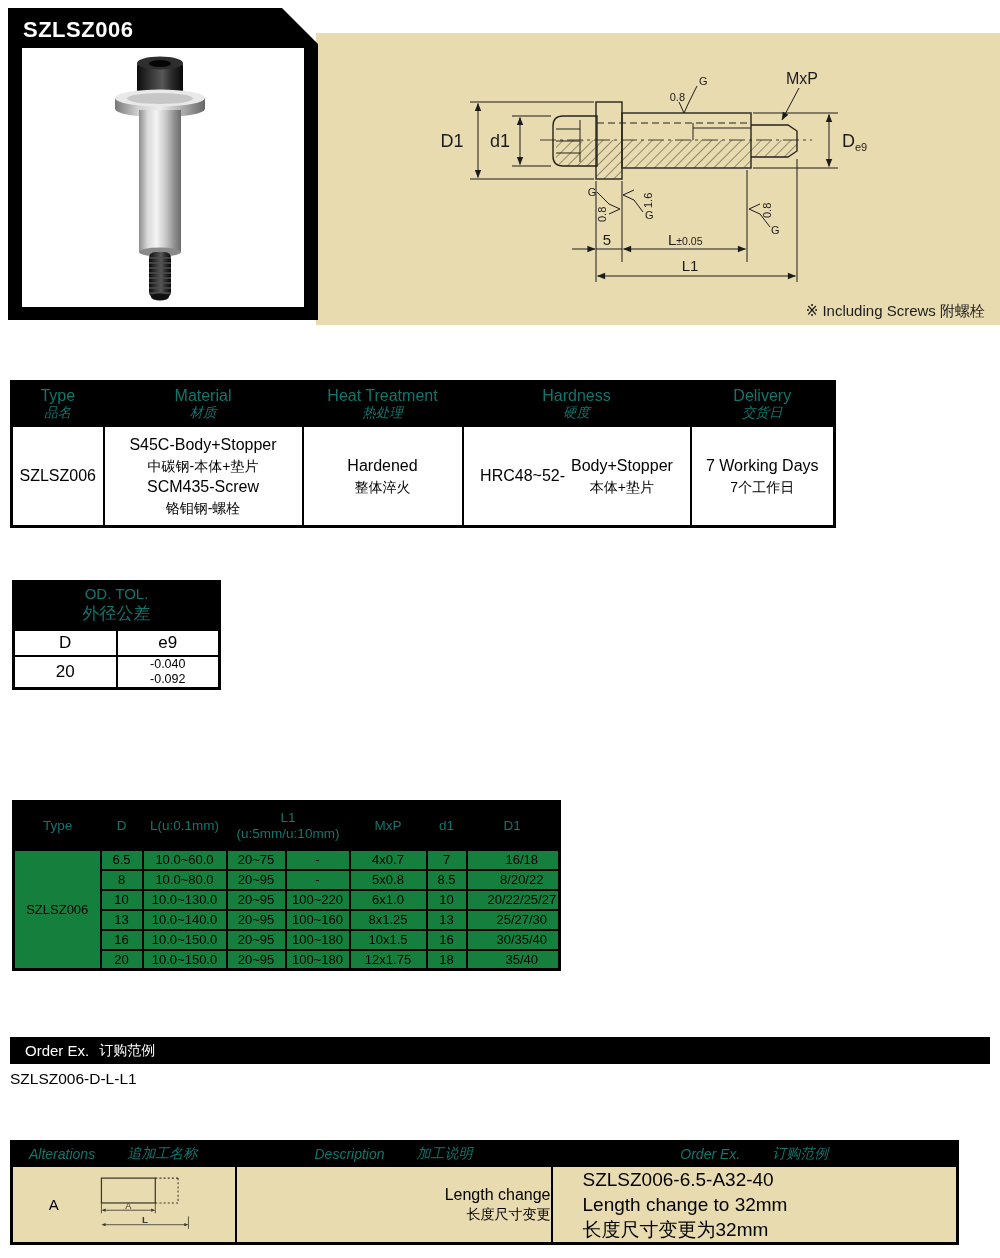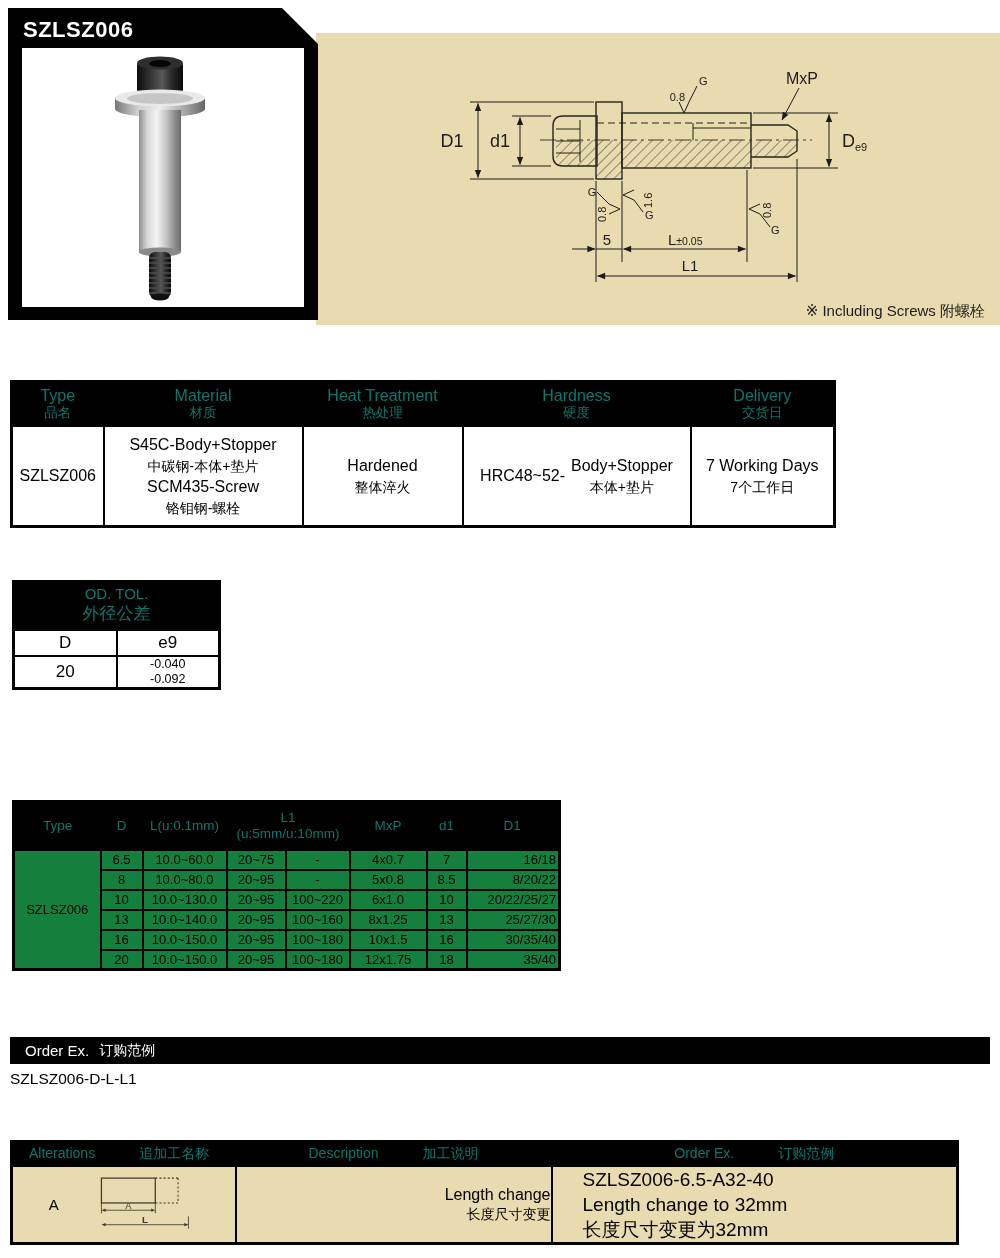--- a/index.html
+++ b/index.html
@@ -27,55 +27,55 @@
 
   
   table { border-collapse:collapse; table-layout:fixed; }
   th { background:#000; color:#0f766e; font-weight:normal; }
   td { border:2px solid #000; text-align:center; vertical-align:middle; }
 
   
   .spec-table { left:10px; top:380px; width:823px; border:3px solid #000; }
   .spec-table th { padding:3px 0 4px; border:2px solid #000; }
   .spec-table th .en { font-size:16px; line-height:1.2; }
-  .spec-table th .zh { font-size:13.5px; line-height:1.2; }
+  .spec-table th .zh { font-size:13.5px; line-height:1.2;font-style:italic; }
   .spec-table td { height:100px; font-size:16px; background:#fff; }
   .spec-table .zh-line { font-size:14px; line-height:1.45; }
   .spec-table .en-line { font-size:16px; line-height:1.35; }
   .hardness-cell { display:flex; align-items:center; justify-content:center; gap:6px; }
 
   
   .tol-table { left:12px; top:580px; width:206px; border:3px solid #000; }
   .tol-table th { padding:2px 0 4px; }
   .tol-table th .en { font-size:15px; }
   .tol-table th .zh { font-size:17px; }
   .tol-table .subhead td { height:26px; font-size:17px; }
   .tol-table td { background:#fff; }
   .tol-table .dval { font-size:17px; height:32px; }
   .tol-table .tval { font-size:12.5px; line-height:1.2; }
 
   
   .dim-table { left:12px; top:800px; width:546px; border:3px solid #000; }
   .dim-table th { font-size:13.5px; height:48px; padding:0 1px; border:none; }
   .dim-table th .l1a { font-size:13.5px; line-height:1.2; }
   .dim-table td { height:20px; font-size:13px; padding:0 2px; background:#15803d; }
-  .dim-table td.left { text-align:right; padding-left:20px; }
+  .dim-table td.left { text-align:center; padding-left:20px; }
   .dim-table td.type-cell { font-size:13px; }
 
   
   .order-bar { left:10px; top:1037px; width:980px; height:27px; background:#000; color:#fff;
     display:flex; align-items:center; gap:10px; padding-left:15px; }
   .order-bar .en { font-size:15px; }
   .order-bar .zh { font-size:14px; }
   .order-example { left:10px; top:1070px; font-size:15.5px; }
 
   
   .alt-table { left:10px; top:1140px; width:946px; border:3px solid #000; }
   .alt-table th { height:24px; font-size:14px; border:2px solid #000; }
-  .alt-table th .pair { display:flex; gap:44px; justify-content:center; }
+  .alt-table th .pair { display:flex; align-items:center; gap:32px; justify-content:center;font-style:italic; }
   .alt-table th.first .pair { justify-content:flex-start; padding-left:16px; }
   .alt-table td { background:#e8dbaf; height:62px; }
   .alt-cell-code { display:flex; align-items:center; justify-content:space-evenly; }
   .alt-code { font-size:15px; }
   .alt-desc { text-align:right; padding-left:20px; }
   .alt-desc .en-line { font-size:16px; line-height:1.3; }
   .alt-desc .zh-line { font-size:14px; line-height:1.3; }
   .alt-order { text-align:left; padding-left:30px; }
   .alt-order div { font-size:19px; line-height:1.32; }
 </style>

